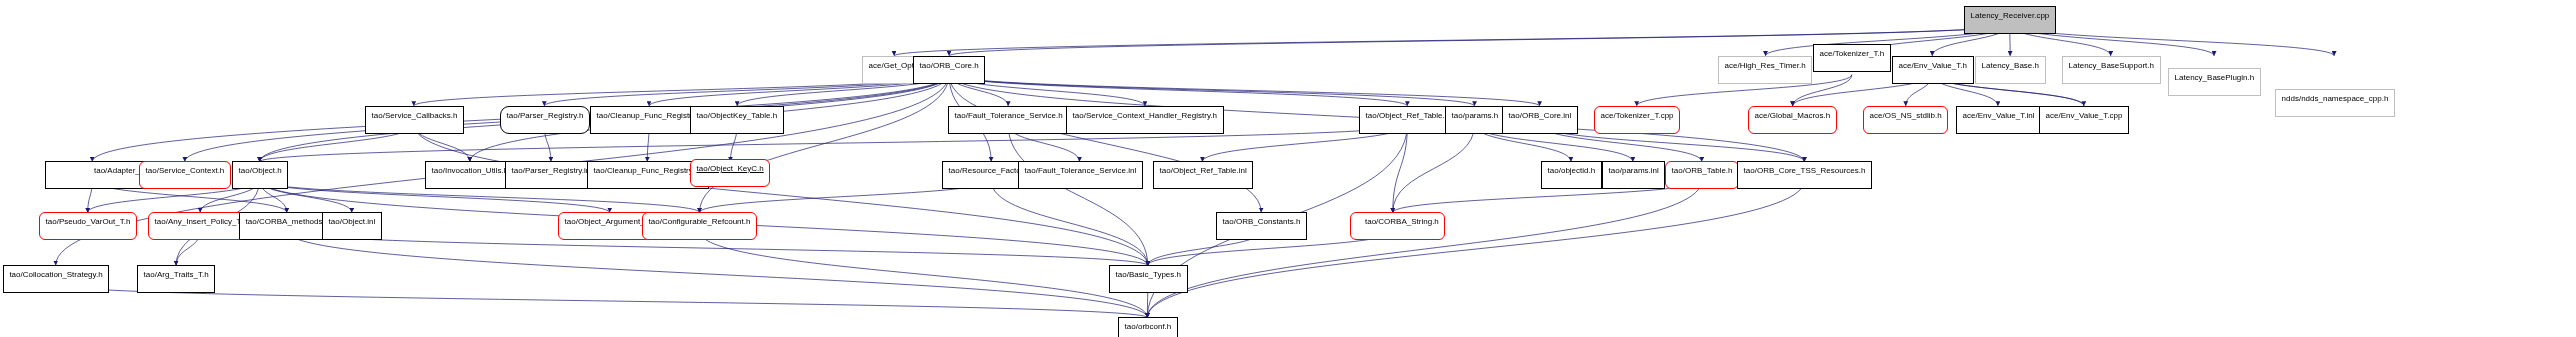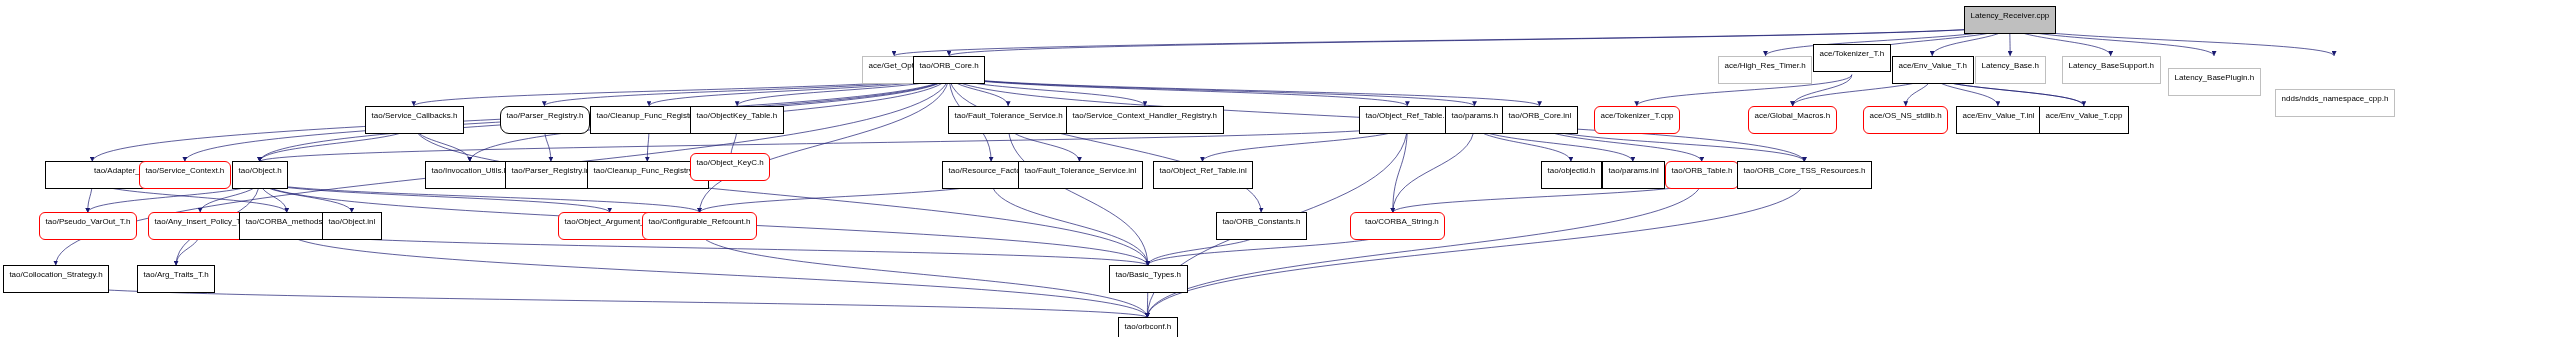--- a/index.html
+++ b/index.html
@@ -122,21 +122,21 @@
   <div class="node trunc" style="left: 1748px; top: 106px;">ace/Global_Macros.h</div>
   <div class="node trunc" style="left: 1863px; top: 106px;">ace/OS_NS_stdlib.h</div>
   <div class="node" style="left: 1956px; top: 106px;">ace/Env_Value_T.inl</div>
   <div class="node" style="left: 2039px; top: 106px;">ace/Env_Value_T.cpp</div>
   <div class="node" style="left: 45px; top: 161px; padding-left: 48px;">tao/Adapter_Registry.h</div>
   <div class="node trunc" style="left: 139px; top: 161px;">tao/Service_Context.h</div>
   <div class="node" style="left: 232px; top: 161px;">tao/Object.h</div>
   <div class="node" style="left: 425px; top: 161px;">tao/Invocation_Utils.h</div>
   <div class="node" style="left: 505px; top: 161px;">tao/Parser_Registry.inl</div>
   <div class="node" style="left: 587px; top: 161px;">tao/Cleanup_Func_Registry.inl</div>
-  <div class="node trunc" style="left: 690px; top: 153px;">tao/Object_KeyC.h</div>
+  <div class="node trunc" style="left: 690px; top: 159px; text-decoration: underline;">tao/Object_KeyC.h</div>
   <div class="node" style="left: 942px; top: 161px;">tao/Resource_Factory.h</div>
   <div class="node" style="left: 1018px; top: 161px;">tao/Fault_Tolerance_Service.inl</div>
   <div class="node" style="left: 1153px; top: 161px;">tao/Object_Ref_Table.inl</div>
   <div class="node" style="left: 1541px; top: 161px;">tao/objectid.h</div>
   <div class="node" style="left: 1602px; top: 161px;">tao/params.inl</div>
   <div class="node trunc" style="left: 1665px; top: 161px;">tao/ORB_Table.h</div>
   <div class="node" style="left: 1737px; top: 161px;">tao/ORB_Core_TSS_Resources.h</div>
   <div class="node trunc" style="left: 39px; top: 212px;">tao/Pseudo_VarOut_T.h</div>
   <div class="node trunc" style="left: 148px; top: 212px;">tao/Any_Insert_Policy_T.h</div>
   <div class="node" style="left: 239px; top: 212px;">tao/CORBA_methods.h</div>

